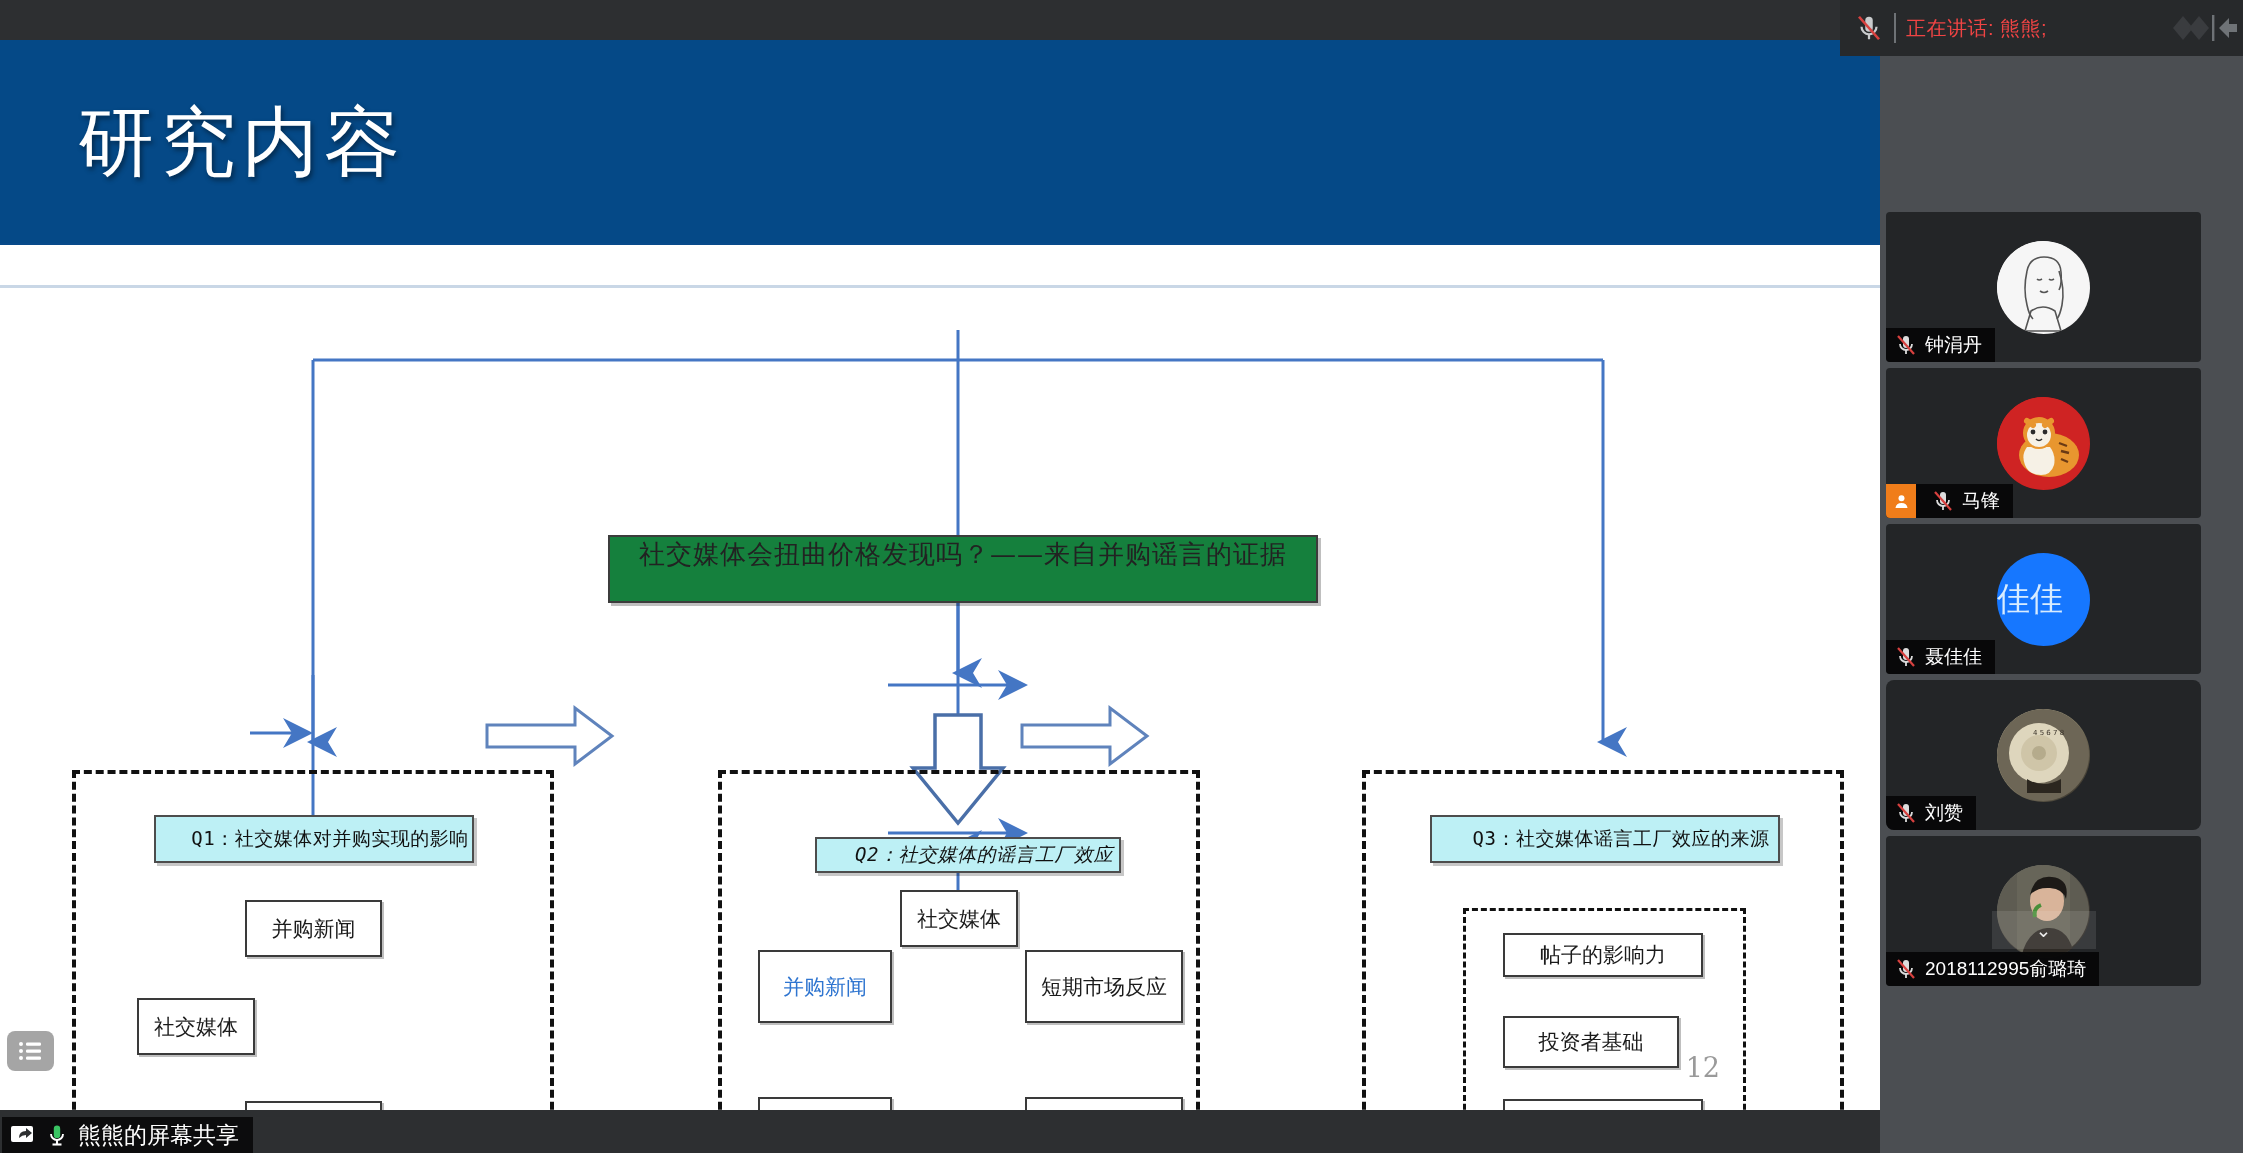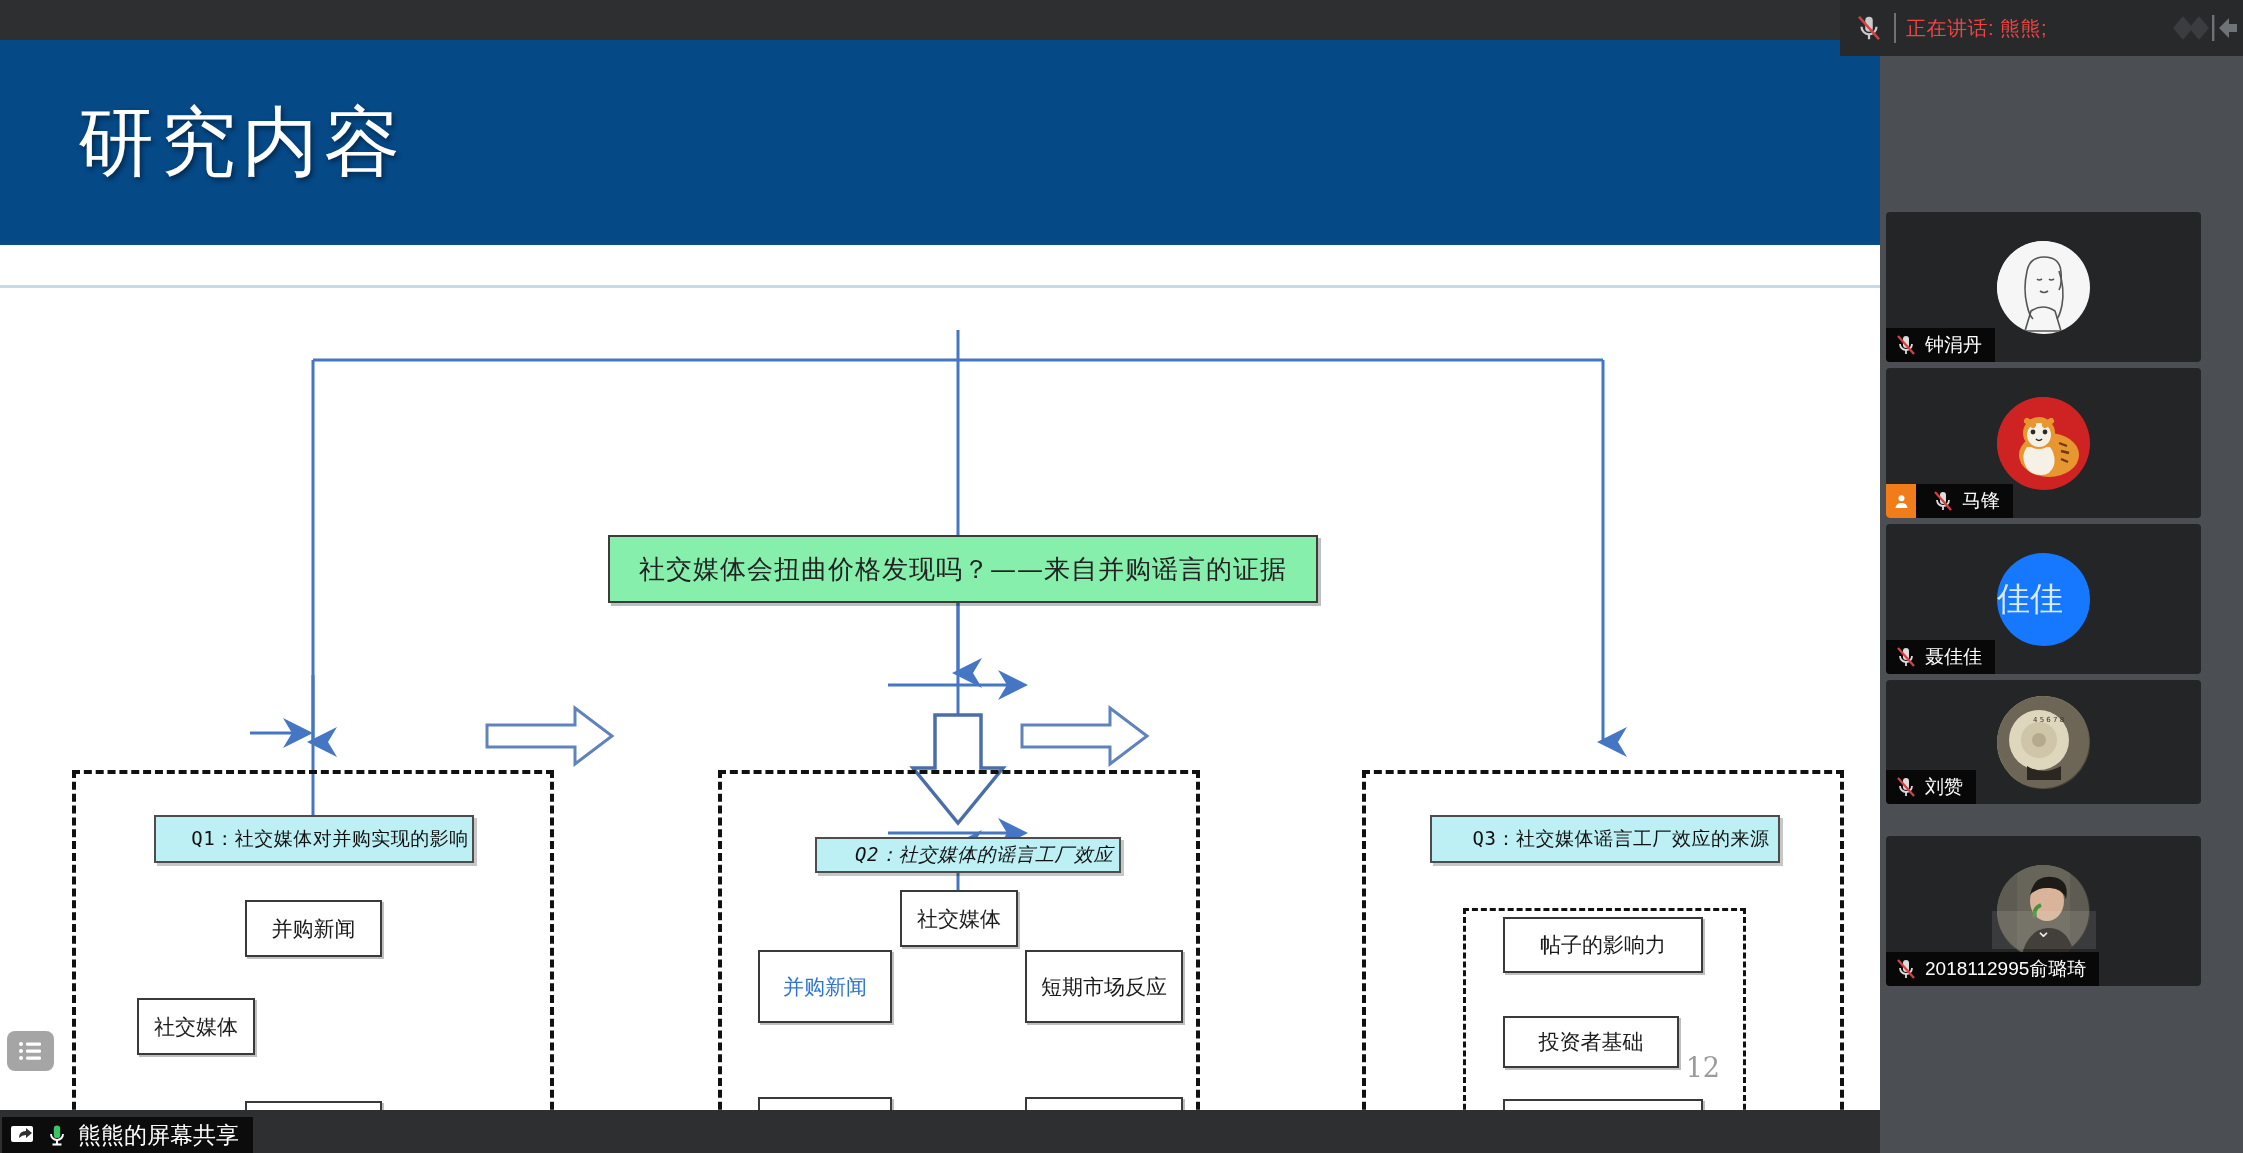--- a/index.html
+++ b/index.html
@@ -40,22 +40,22 @@
     position: absolute; left: 0; top: 245px; width: 1880px; height: 3px;
     background: #c9d7e6;
   }
 
   
   .diagram { position: absolute; left: 0; top: 205px; width: 1880px; height: 868px; }
 
   .qbox-title {
     position: absolute;
     border: 2px solid #3c3c3c;
-    background: #86efac;
-    display: flex; align-items: center; justify-content: center;
+    background: #15803d;
+    display: flex; align-items: flex-start; justify-content: center;
     box-shadow: 3px 3px 0 rgba(0,0,0,0.25);
   }
   .qbox-title .txt {
     font-size: 26px; color: #222; letter-spacing: 1px;
     font-family: "DejaVu Serif", "Liberation Serif", serif;
   }
 
   
   .panel {
     position: absolute;
@@ -307,21 +307,21 @@
       </div>
       <div class="node" style="left:1025px; top:852px; width:158px; height:73px;">
         
       </div>
 
       <div class="panel" style="left:1362px; top:525px; width:482px; height:470px;"></div>
       <div class="cyan-head" style="left:1430px; top:570px; width:350px; height:48px;">
         <span>Q3：社交媒体谣言工厂效应的来源</span>
       </div>
       <div class="panel-inner-dash" style="left:1463px; top:663px; width:283px; height:273px;"></div>
-      <div class="node" style="left:1503px; top:672px; width:200px; height:56px;">
+      <div class="node" style="left:1503px; top:688px; width:200px; height:44px;">
         <span>帖子的影响力</span>
       </div>
       <div class="node" style="left:1503px; top:771px; width:176px; height:52px;">
         <span>投资者基础</span>
       </div>
       <div class="node" style="left:1503px; top:854px; width:200px; height:52px;">
         <span>新闻来源的影响力</span>
       </div>
 
       <div class="pagenum">12</div>
@@ -434,21 +434,21 @@
         <svg class="mic-ico" viewBox="0 0 24 24">
           <path d="M12 3a3 3 0 0 1 3 3v6a3 3 0 0 1-6 0V6a3 3 0 0 1 3-3z" fill="#dcdcdc"></path>
           <path d="M6 11a6 6 0 0 0 12 0" stroke="#dcdcdc" stroke-width="1.8" fill="none"></path>
           <line x1="12" y1="17" x2="12" y2="21" stroke="#dcdcdc" stroke-width="1.8"></line>
           <line x1="4" y1="3" x2="20" y2="21" stroke="#d8413f" stroke-width="2.2"></line>
         </svg>
         <span class="nm">聂佳佳</span>
       </div>
     </div>
 
-    <div class="tile" style="top:680px; height:124px;">
+    <div class="tile" style="top:680px; height:150px;border-radius:8px;">
       <div class="tile-body">
         <div class="avatar dial">
           <svg width="93" height="93" viewBox="0 0 93 93">
             <circle cx="46" cy="46" r="46" fill="#6d6656"></circle>
             <circle cx="42" cy="44" r="30" fill="#ded6bd"></circle>
             <circle cx="42" cy="44" r="18" fill="#cfc5a8"></circle>
             <circle cx="42" cy="44" r="7" fill="#b5ab8c"></circle>
             <path d="M30 70 q16 10 34 0 l0 14 l-34 0z" fill="#2b261f"></path>
             <text x="36" y="26" font-size="7" fill="#3a332a" font-family="DejaVu Sans">4 5 6 7 8</text>
           </svg>

